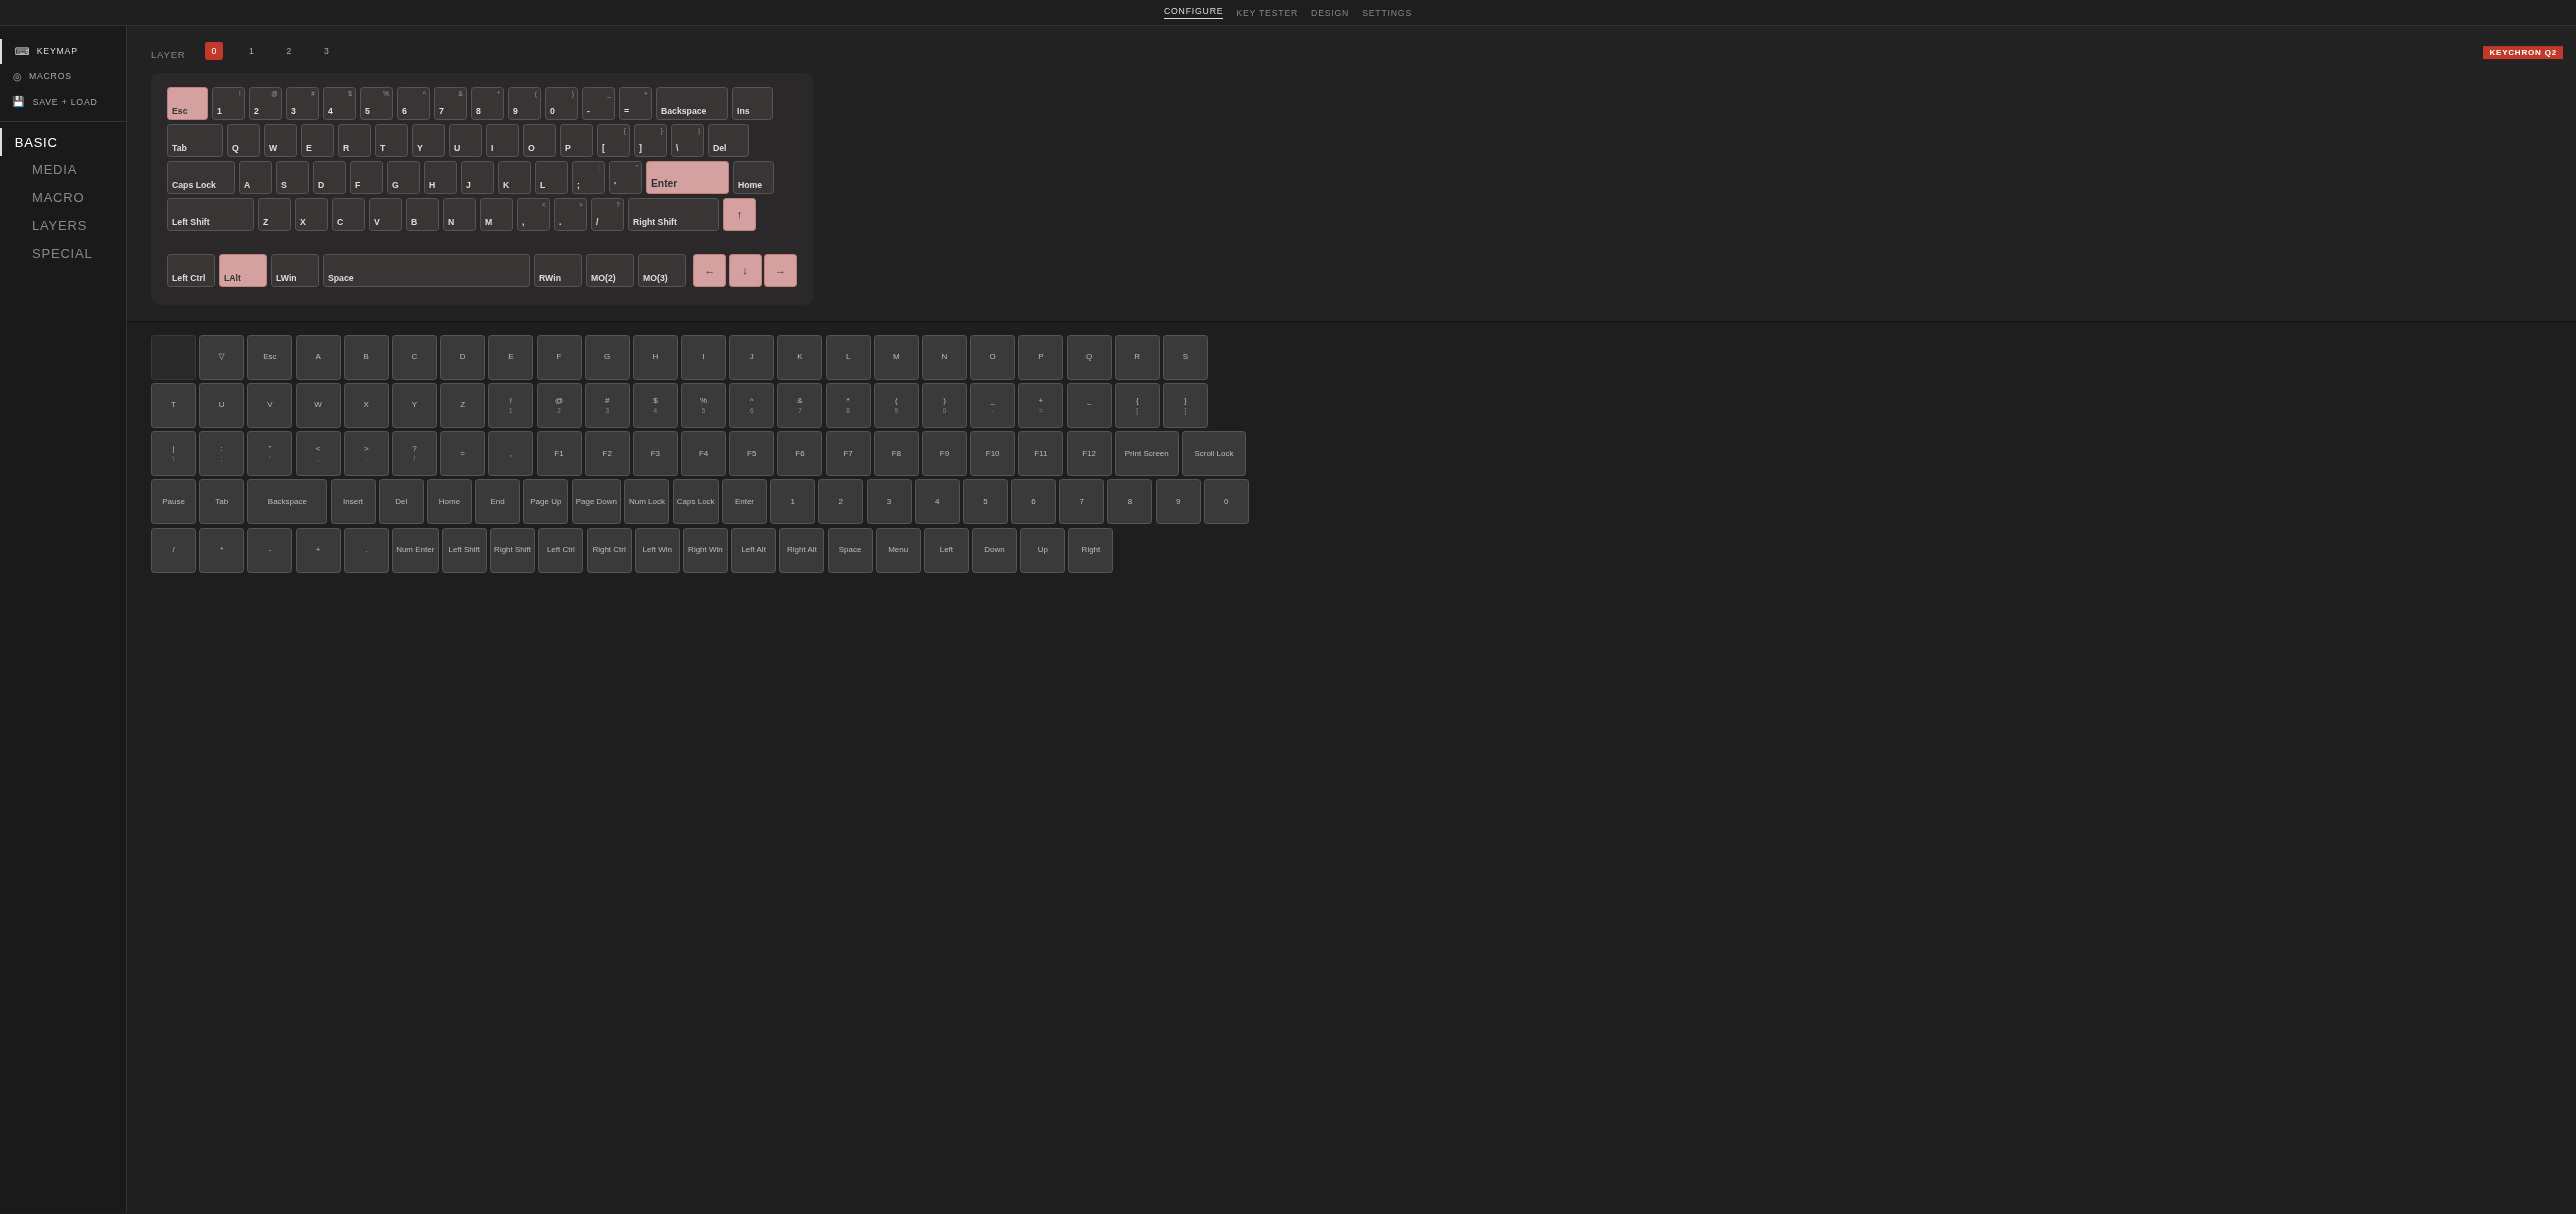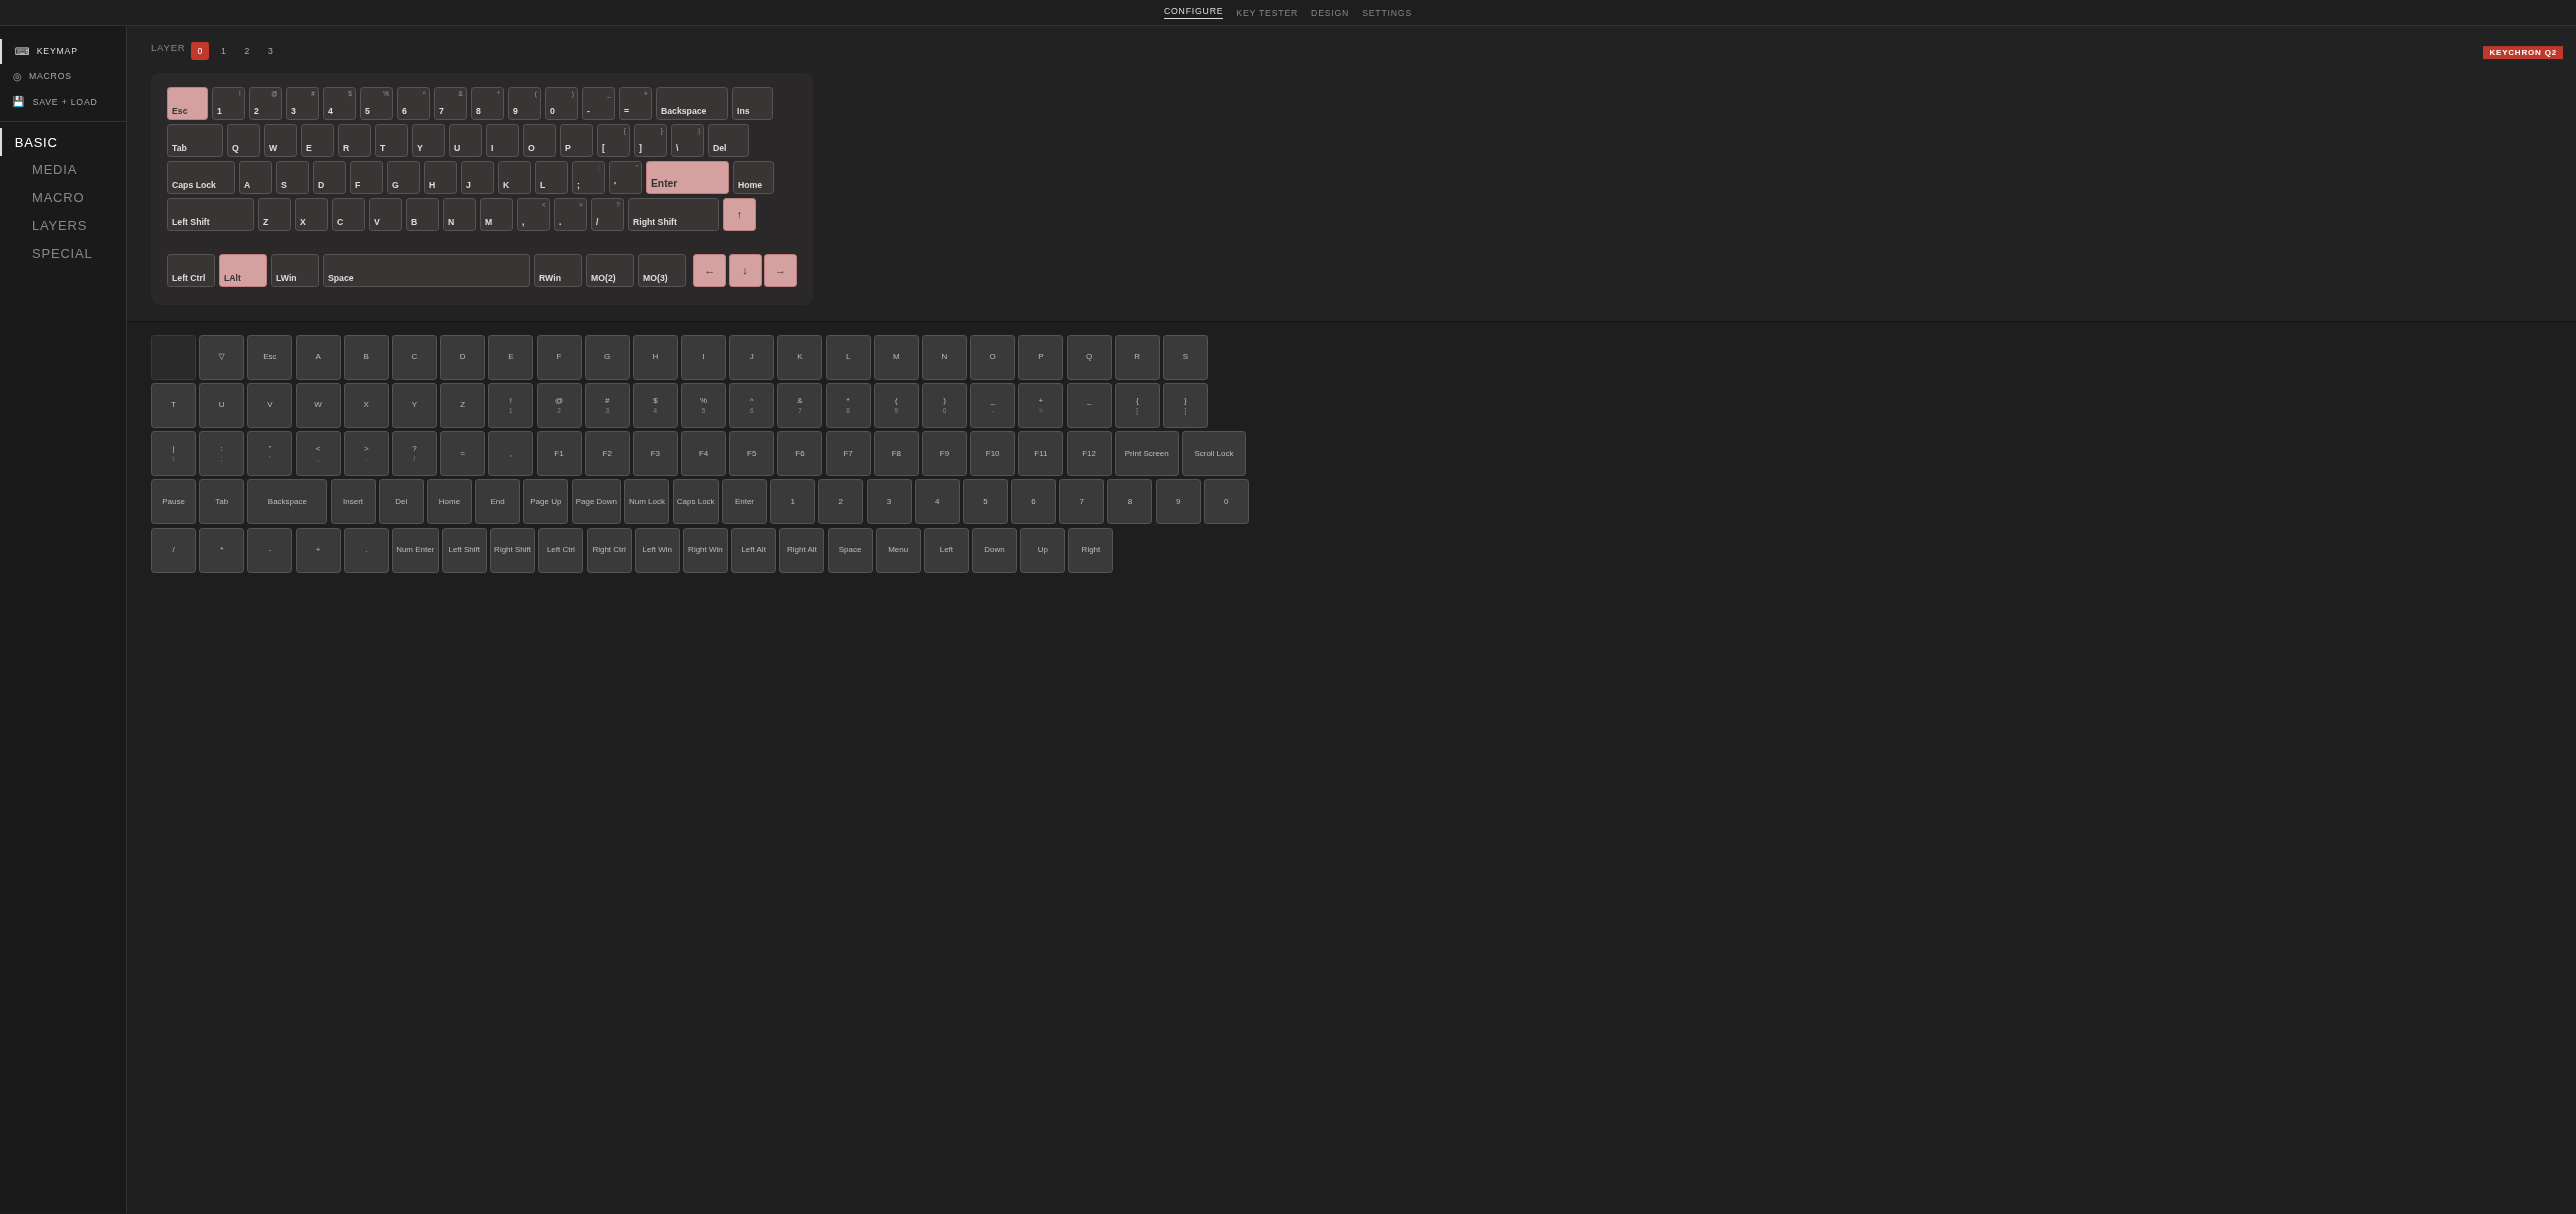--- a/index.html
+++ b/index.html
@@ -107,22 +107,22 @@
 
     
     .keyboard-section {
       background: #222;
       padding: 16px 24px;
       border-bottom: 1.6px solid #111;
     }
 
     .layer-bar {
       display: flex;
-      align-items: flex-start;
-      gap: 6px;
+      align-items: flex-end;
+      gap: 20px;
       margin-bottom: 12.7px;
       font-size: 9.5px;
       color: #aaa;
       letter-spacing: 0.8px;
     }
     .layer-bar .layer-label { color: #888; }
     .layer-num {
       width: 17.5px;
       height: 17.5px;
       display: flex;

